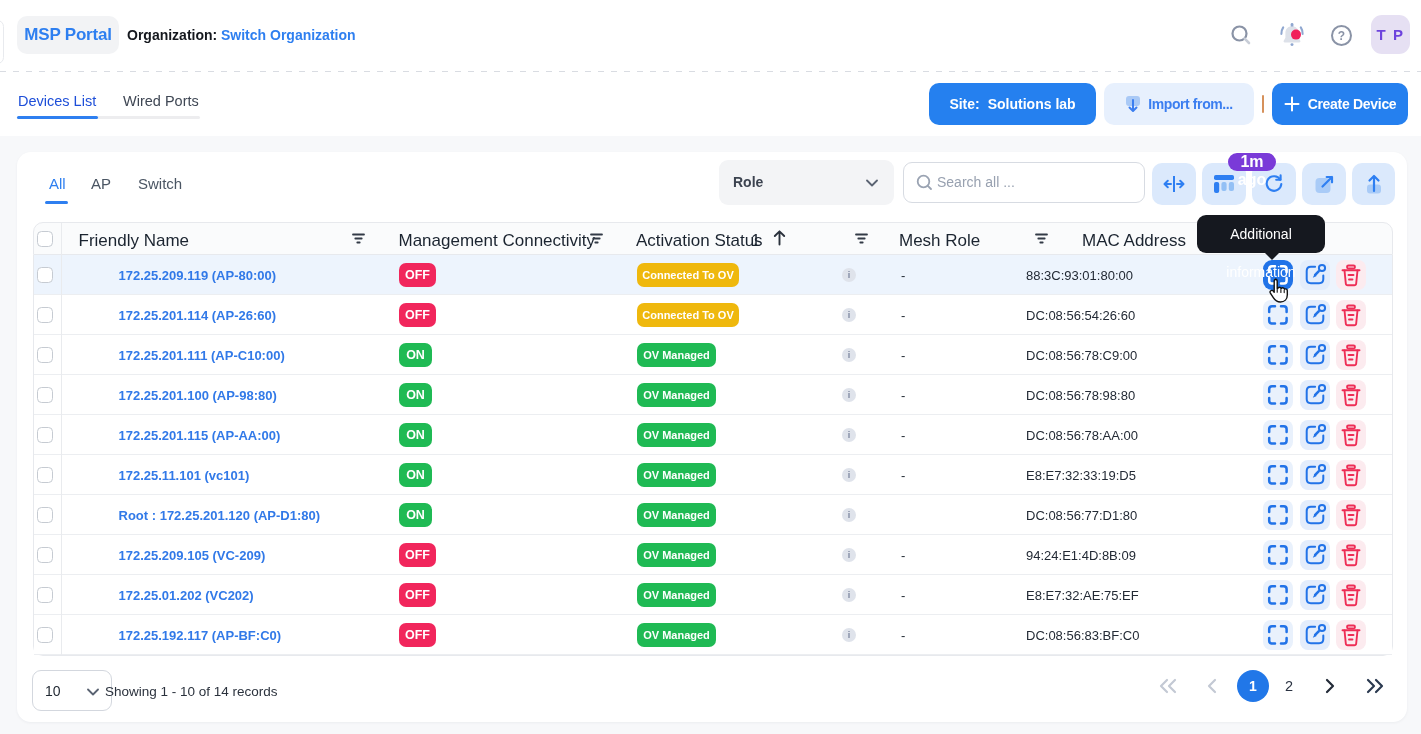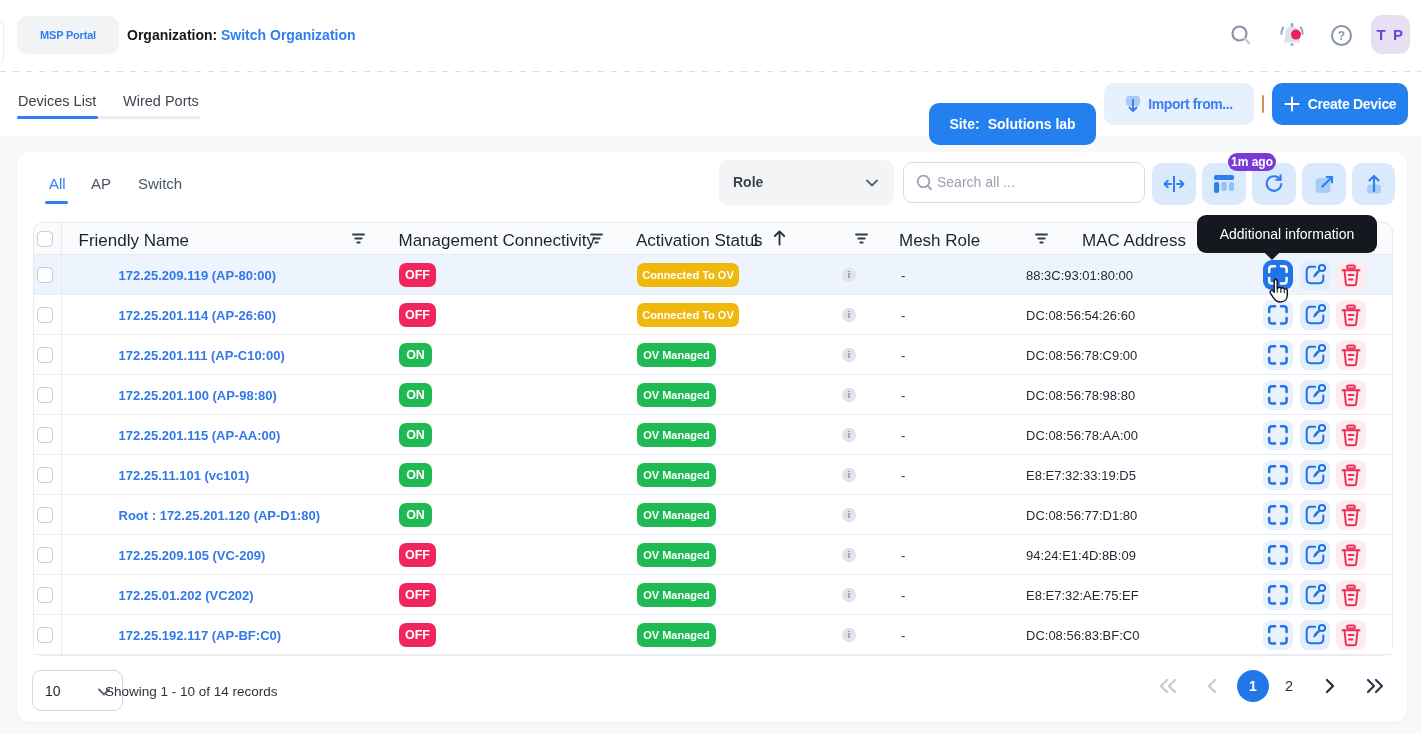--- a/index.html
+++ b/index.html
@@ -3,53 +3,53 @@
 <meta charset="utf-8">
 <style>
 * { margin:0; padding:0; box-sizing:border-box; }
 html,body { width:1421px; height:734px; overflow:hidden; }
 body { font-family:"Liberation Sans", sans-serif; background:#ffffff; position:relative; }
 .abs { position:absolute; }
 #graybg { left:0; top:136px; width:1421px; height:598px; background:#f7f8fa; }
 #card { left:17px; top:152px; width:1390px; height:570px; background:#fff; border-radius:14px; box-shadow:0 1px 3px rgba(25,35,60,.05); }
 
 #notch { left:-9px; top:20px; width:13px; height:44px; background:#fff; border:1px solid #e8eaee; border-radius:8px; }
-#msp { left:17px; top:16px; width:102px; height:38px; background:#f2f3f5; border-radius:10px; color:#2e7ff0; font-size:11px; font-weight:bold; text-align:center; line-height:38px; letter-spacing:-.2px;}
+#msp { left:17px; top:16px; width:102px; height:38px; background:#f2f3f5; border-radius:10px; color:#2e7ff0; font-size:17px; font-weight:bold; text-align:center; line-height:38px; letter-spacing:-.2px;}
 #orglabel { left:127px; top:27px; font-size:14px; font-weight:bold; color:#15181e; }
 #orgname { left:221px; top:27px; font-size:14px; font-weight:bold; color:#2e7ff0; }
 #avatar { left:1371px; top:15px; width:39px; height:39px; background:#e6e0f3; border-radius:11px; color:#6d43dd; font-weight:bold; font-size:15px; text-align:center; line-height:39px; letter-spacing:1.5px; }
 #dashline { left:0; top:71px; width:1421px; height:1px; background:repeating-linear-gradient(90deg,#d9dce2 0 6px,transparent 6px 13px); }
 
-#tab1 { left:18px; top:93px; font-size:14.5px; color:#404040;text-align:center; }
+#tab1 { left:18px; top:93px; font-size:14.5px; color:#1d4ed8;text-align:center; }
 #tab2 { left:123px; top:93px; font-size:14.5px; color:#3f4754; }
 #tabline-gray { left:17px; top:116px; width:183px; height:3px; background:#ededef; border-radius:2px; }
 #tabline-blue { left:17px; top:116px; width:81px; height:3px; background:#2e7ff0; border-radius:2px; }
 
 .bluebtn { background:#2580ef; border-radius:10px; color:#fff; font-weight:bold; display:flex; align-items:center; justify-content:center; }
-#sitebtn { left:929px; top:83px; width:167px; height:42px; font-size:14px;margin-top:20px; }
+#sitebtn { left:929px; top:83px; width:167px; height:42px; font-size:14px; }
 #importbtn { left:1104px; top:83px; width:150px; height:42px; background:#e7f0fd; border-radius:10px; display:flex; align-items:center; justify-content:center; }
 #importbtn span { color:#3b7ef0; font-weight:bold; font-size:14px; margin-left:7px; letter-spacing:-.4px; }
 #sep { left:1261.5px; top:95px; width:2.5px; height:18px; background:#d6915b; border-radius:1.5px; }
 #createbtn { left:1272px; top:83px; width:136px; height:42px; font-size:14px; letter-spacing:-.3px; }
 
 #ctab1 { left:49px; top:175px; font-size:15px; color:#2e7ff0; }
 #ctab2 { left:91px; top:175px; font-size:15px; color:#4a5563; }
 #ctab3 { left:138px; top:175px; font-size:15px; color:#4a5563; }
 #ctabline { left:45px; top:201px; width:23px; height:3px; background:#2e7ff0; border-radius:2px; }
 
 #basic { left:719px; top:160px; width:175px; height:45px; background:#f3f4f6; border-radius:9px; }
 #basic span { position:absolute; left:14px; top:14px; font-size:14px; font-weight:bold; color:#3c4350; }
 #search { left:903px; top:162px; width:242px; height:41px; background:#fff; border:1.5px solid #d7dbe2; border-radius:9px; }
 #search span { position:absolute; left:33px; top:11px; font-size:14px; color:#98a1b0; }
 .toolbtn { top:163px; height:42px; background:#dbe9fc; border-radius:10px; display:flex; align-items:center; justify-content:center; }
 #tb1 { left:1152px; width:44px; } #tb2 { left:1202px; width:44px; } #tb3 { left:1252px; width:44px; }
 #tb4 { left:1302px; width:44px; } #tb5 { left:1352px; width:43px; }
-#ago { left:1228px; top:153px; width:48px; height:18px; background:#7a3ad8; border-radius:9px; color:#fff; font-size:12px; font-weight:bold; text-align:center; line-height:18px; z-index:5; }
-
-#tooltip { left:1197px; top:215px; width:180px; height:38px; background:#15181f; border-radius:9px; color:#fff; font-size:14px; text-align:center; line-height:38px; z-index:6; }
+#ago { left:1228px; top:153px; width:48px; height:18px; background:#7a3ad8; border-radius:9px; color:#fff; font-size:16px; font-weight:bold; text-align:center; line-height:18px; z-index:5; }
+
+#tooltip { left:1197px; top:215px; width:128px; height:38px; background:#15181f; border-radius:9px; color:#fff; font-size:14px; text-align:center; line-height:38px; z-index:6; }
 #tooltip:after { content:""; position:absolute; left:68px; top:38px; border:7px solid transparent; border-top:7px solid #15181f; border-bottom:none; }
 #thead { left:33px; top:222px; width:1360px; height:33px; background:#fafbfc; border:1px solid #e7e9ed; border-bottom:1px solid #e7e9ed; border-radius:10px 10px 0 0; }
 .vline { left:61px; top:223px; width:1px; height:432px; background:#e9ebee; z-index:3; }
 .th { position:absolute; top:231px; font-size:17px; font-weight:normal; color:#1b2430; }
 .row { position:absolute; left:34px; width:1358px; height:40px; border-bottom:1px solid #eceef1; background:#fff; }
 .row.hl { background:#edf4fd; }
 .cb { position:absolute; width:16px; height:16px; background:#fff; border:1.5px solid #c6cbd2; border-radius:4.5px; }
 .name { position:absolute; left:44.5px; top:13px; font-size:13px; font-weight:bold; color:#3179e8;margin-left:40px; }
 .badge { position:absolute; top:8px; height:24px; border-radius:7px; color:#fff; font-weight:bold; text-align:center; }
 .b-off { left:365px; width:37px; background:#f1265c; font-size:12.5px; line-height:24px; }
@@ -58,21 +58,21 @@
 .b-ovm { left:603px; width:79px;  background:#1fba54; font-size:11px; line-height:24px; }
 .info { position:absolute; left:808px; top:13px; width:14px; height:14px; background:#dfe3eb; border-radius:50%; color:#7d87a0; font-size:9px; font-weight:bold; text-align:center; line-height:14px; }
 .mesh { position:absolute; left:865px; top:13px; font-size:13px; color:#1f2630; }
 .mac { position:absolute; left:992px; top:13px; font-size:13px; color:#232a35; }
 .act { position:absolute; top:5px; width:30px; height:30px; border-radius:8px; display:flex; align-items:center; justify-content:center; }
 .a-exp { left:1229px; background:#e9f1fc; }
 .a-exp.on { background:#2173e8; border-radius:9px; }
 .a-edit { left:1266px; background:#e3edfc; }
 .a-del { left:1301.5px; background:#fcebef; }
 
-#pagesel { left:32px; top:670px; width:91px; height:41px; border:1.5px solid #d3d7de; border-radius:9px; background:#fff; }
+#pagesel { left:32px; top:670px; width:80px; height:41px; border:1.5px solid #d3d7de; border-radius:9px; background:#fff; }
 #pagesel span { position:absolute; left:12px; top:12px; font-size:14px; color:#1f2630; }
 #showing { left:105px; top:684px; font-size:13.5px; color:#2b323d; }
 #pg1 { left:1237px; top:670px; width:32px; height:32px; border-radius:50%; background:#2177e8; color:#fff; font-size:14px; font-weight:bold; text-align:center; line-height:32px; }
 #pg2 { left:1285px; top:678px; font-size:14.5px; color:#2b3342; }
 </style>
 </head>
 <body>
 <div class="abs" id="graybg"></div>
 <div class="abs" id="card"></div>
 

